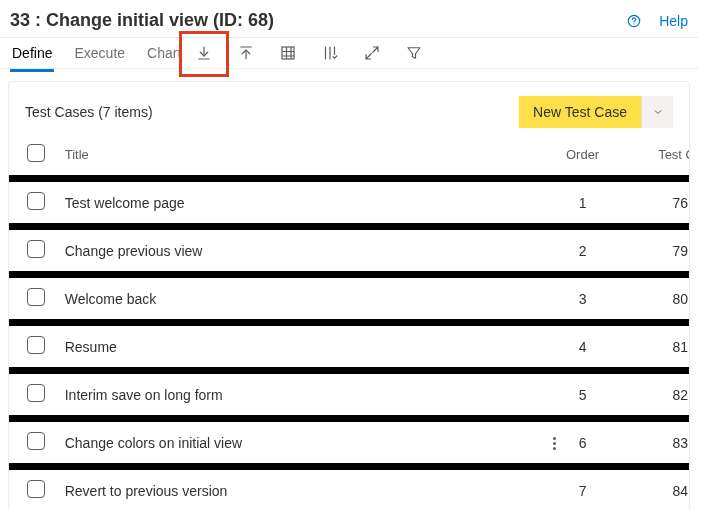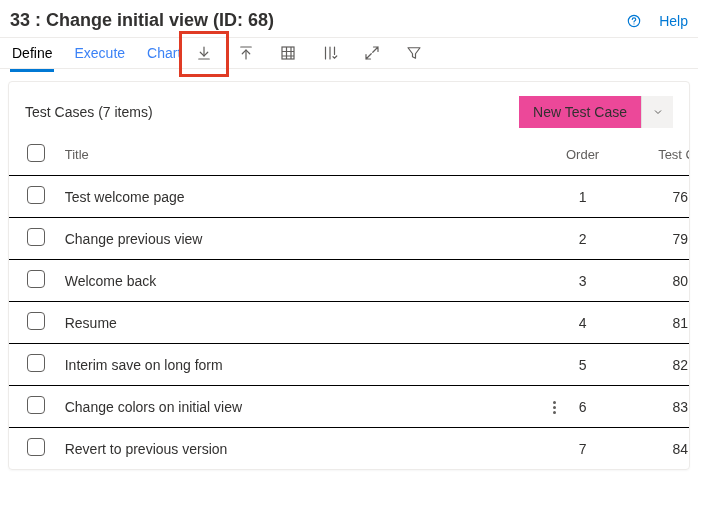--- a/index.html
+++ b/index.html
@@ -36,21 +36,21 @@
     border-top: 1px solid #edebe9;
     border-bottom: 1px solid #edebe9;
     padding: 0 10px;
     height: 32px;
     position: relative;
   }
   .tabs { display: flex; gap: 18px; }
   .tab {
     padding: 10px 2px 8px 2px;
     cursor: pointer;
-    color: #3b82f6;
+    color: #737373;
     border-bottom: 3px solid transparent;
   }
   .tab.active {
     color: #000;
     font-weight: 400;
     border-bottom-color: #0078d4;
   }
   .tool-icons { display: flex; align-items: center; gap: 0; }
   .tool-btn {
     width: 42px; height: 40px;
@@ -86,21 +86,21 @@
   }
   .panel-head {
     display: flex;
     justify-content: space-between;
     align-items: center;
     padding: 14px 16px 6px 16px;
   }
   .panel-title { font-size: 14px; font-weight: 400; }
   .btn-group { display: flex; }
   .new-btn {
-    background: #ec4899;
+    background: #fde047;
     border: none;
     padding: 8px 14px;
     font-size: 14px;
     cursor: pointer;
     color: #323130;
   }
   .chev-btn {
     background: #f3f2f1;
     border: none;
     border-left: 1px solid #e1dfdd;
@@ -109,21 +109,21 @@
     display: inline-flex; align-items: center; justify-content: center;
   }
   .table-wrap { overflow-x: auto; }
   .table-wrap::-webkit-scrollbar { height: 10px; }
   .table-wrap::-webkit-scrollbar-thumb { background: #c8c6c4; border-radius: 5px; }
   .table-wrap::-webkit-scrollbar-track { background: #f3f2f1; }
   table { width: 720px; border-collapse: collapse; }
   th, td {
     text-align: left;
     padding: 10px 8px;
-    border-bottom: 1px solid #000000;
+    border-bottom: 7px solid #000000;
     font-weight: 400;
   }
   th { color: #605e5c; font-size: 13px; }
   .col-check { width: 44px; padding-left: 18px; }
   .col-title { width: 440px; }
   .col-order { width: 90px; text-align: center; }
   .col-tc { width: 90px; text-align: center; }
   .checkbox {
     width: 18px; height: 18px;
     border: 1.5px solid #605e5c;

